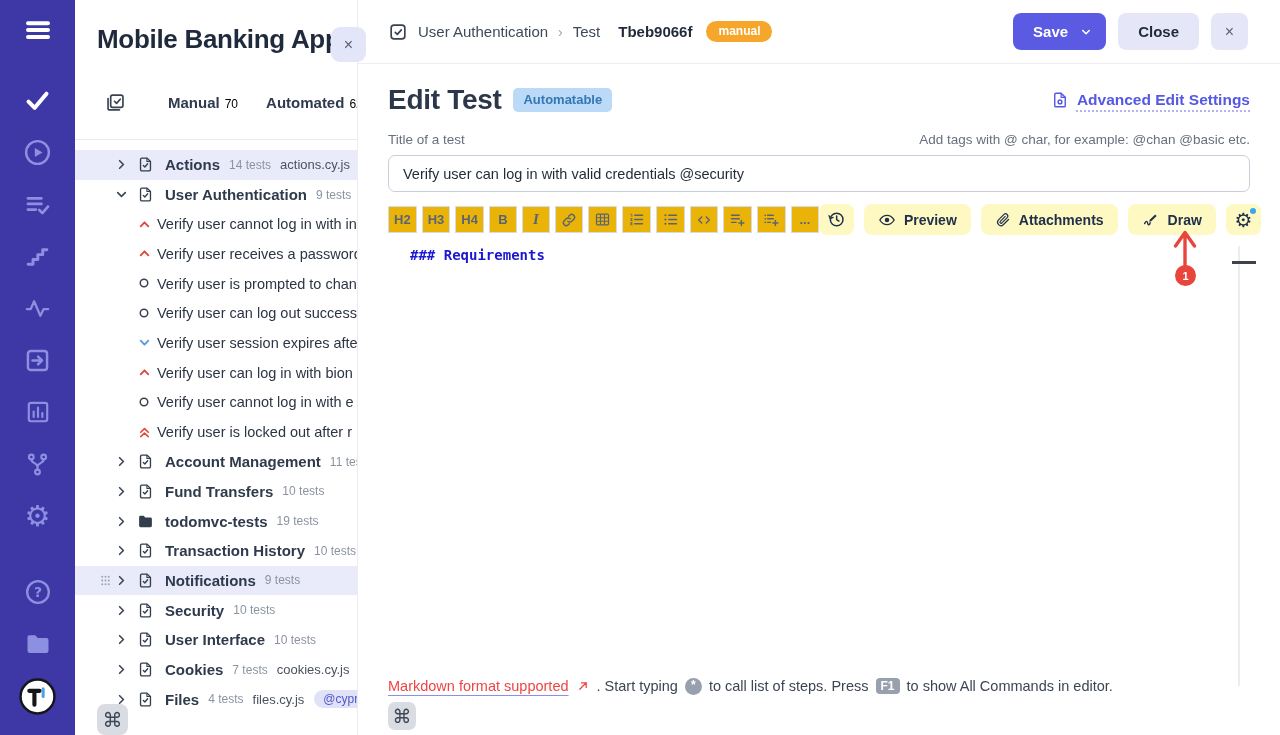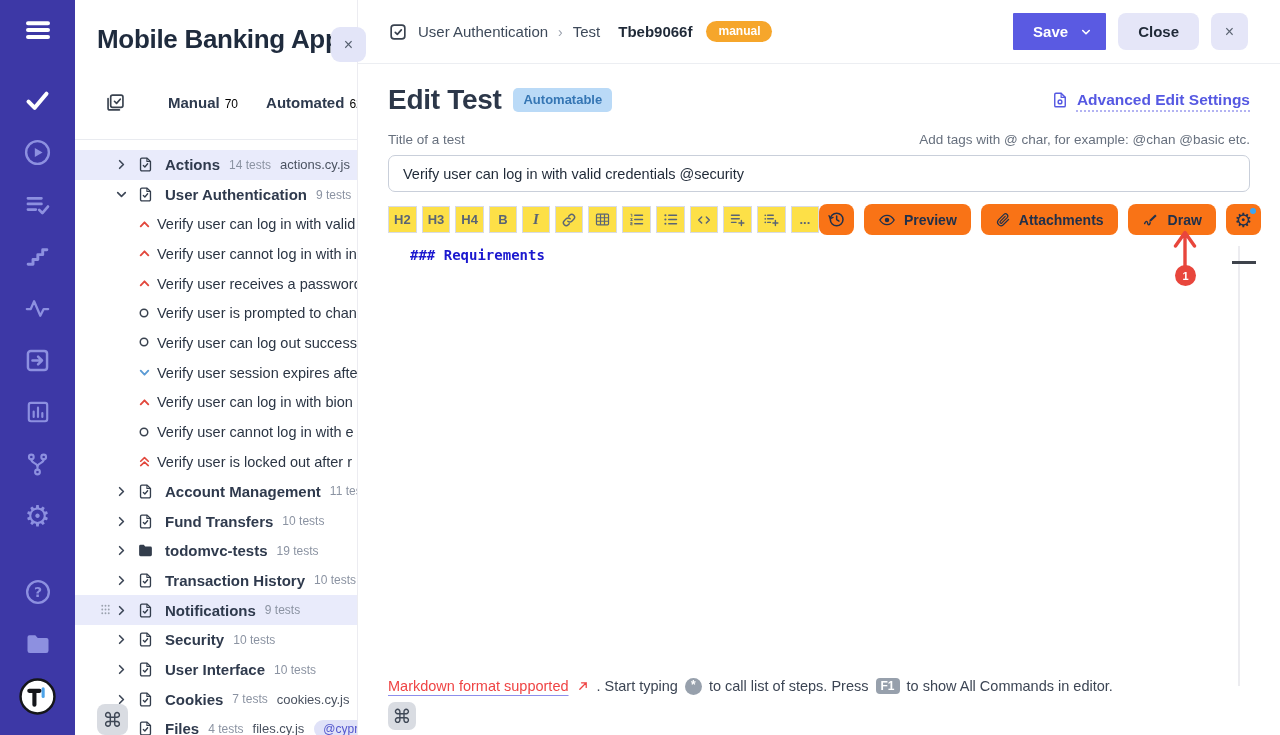--- a/index.html
+++ b/index.html
@@ -46,37 +46,37 @@
 
   
   .main { flex:1; min-width:0; display:flex; flex-direction:column; position:relative; background:#fff; }
   .topbar { height:64px; flex-shrink:0; border-bottom:1px solid #eceef2; display:flex; align-items:center; padding:0 32px 0 30px; }
   .breadcrumb { display:flex; align-items:center; gap:10px; font-size:15px; color:#3e4a5a; flex:1; min-width:0; }
   .bc-icon { color:#39424f; display:flex; }
   .bc-sep { color:#9aa1ad; font-size:14px; }
   .bc-test-id { font-weight:800; color:#1f2937; margin-left:8px; }
   .badge-manual { background:#f6a62b; color:#fff; font-size:12px; font-weight:700; padding:3px 12px 4px; border-radius:11px; margin-left:4px; }
   .btn { border:none; cursor:pointer; font-family:inherit; }
-  .btn-save { background:#5a5ae2; color:#fff; font-weight:700; font-size:15px; border-radius:1px; height:37px; padding:0 14px 0 20px; display:flex; align-items:center; gap:12px; }
+  .btn-save { background:#5a5ae2; color:#fff; font-weight:700; font-size:15px; border-radius:8px; height:37px; padding:0 14px 0 20px; display:flex; align-items:center; gap:12px; }
   .btn-close { background:#e5e6f8; color:#1f2937; font-weight:700; font-size:15px; height:37px; padding:0 20px; border-radius:8px; margin-left:12px; }
   .btn-x { background:#e5e6f8; color:#5b6472; width:37px; height:37px; border-radius:8px; font-size:16px; margin-left:12px; display:flex; align-items:center; justify-content:center; }
 
   .content { flex:1; min-height:0; display:flex; flex-direction:column; padding:0 30px; }
   .page-head { display:flex; align-items:center; margin-top:16px; height:40px; }
   .page-title { font-size:28px; font-weight:800; color:#2c3749; letter-spacing:-.3px; }
   .badge-automatable { background:#badaf7; color:#3576b4; font-size:13px; font-weight:700; padding:4px 10px 5px; border-radius:5px; margin-left:12px; }
   .advanced { margin-left:auto; color:#5558e2; font-weight:700; font-size:15.5px; display:flex; align-items:center; gap:8px; text-decoration:underline dotted; text-decoration-color:#9a9bee; text-underline-offset:6px; cursor:pointer; }
   .field-row { display:flex; justify-content:space-between; margin-top:12px; height:18px; font-size:13.5px; color:#67707e; }
   .title-input { margin-top:5px; height:37px; border:1px solid #c9cfda; border-radius:7px; padding:0 14px; font-size:14.5px; color:#1f2937; width:100%; font-family:inherit; background:#fff; }
   .toolbar { display:flex; align-items:center; margin-top:12px; height:31px; }
   .tb-left { display:flex; gap:5px; }
-  .tb-btn { min-width:28px; height:27px; background:#fde047; border:1px solid #d8dbe3; border-radius:0; color:#5a6474; font-size:13px; font-weight:700; display:flex; align-items:center; justify-content:center; padding:0 5px; cursor:pointer; }
+  .tb-btn { min-width:28px; height:27px; background:#eab308; border:1px solid #d8dbe3; border-radius:0; color:#5a6474; font-size:13px; font-weight:700; display:flex; align-items:center; justify-content:center; padding:0 5px; cursor:pointer; }
   .tb-btn.italic-btn { font-family:"Liberation Serif",serif; font-style:italic; font-size:15px; }
   .tb-right { margin-left:auto; display:flex; gap:10px; align-items:center; }
-  .pill-btn { background:#f97316; border:none; border-radius:8px; height:31px; display:flex; align-items:center; gap:8px; padding:0 14px; font-size:14px; font-weight:700; color:#21304a; position:relative; cursor:pointer; font-family:inherit; }
+  .pill-btn { background:#fef9c3; border:none; border-radius:8px; height:31px; display:flex; align-items:center; gap:8px; padding:0 14px; font-size:14px; font-weight:700; color:#21304a; position:relative; cursor:pointer; font-family:inherit; }
   .pill-btn.icononly { width:35px; padding:0; justify-content:center; }
   .gear-dot { position:absolute; top:4px; right:5px; width:6px; height:6px; border-radius:50%; background:#3ba5f3; }
   .editor { flex:1; position:relative; }
   .editor-text { font-family:"DejaVu Sans Mono","Liberation Mono",monospace; font-size:14px; font-weight:700; color:#1b18cf; padding:12px 0 0 22px; }
   .footer { height:20px; margin-bottom:6px; display:flex; align-items:center; gap:7px; font-size:14.5px; color:#3c4554; white-space:nowrap; overflow:hidden; }
   .md-link { color:#ef4444; text-decoration:underline; text-decoration-color:#8c8eec; text-underline-offset:4px; display:flex; align-items:center; gap:7px; cursor:pointer; }
   .kbd { background:#97a0ac; color:#fff; border-radius:4px; font-size:12px; font-weight:700; padding:1px 5px; text-align:center; }
   .kbd.round { border-radius:50%; width:17px; height:17px; line-height:15px; padding:0; }
   .cmd-row { height:29px; margin-bottom:4px; display:flex; }
   .cmd-btn { width:28px; height:28px; background:#d9dce2; border-radius:7px; color:#3f4856; font-size:19px; display:flex; align-items:center; justify-content:center; font-family:"DejaVu Sans",sans-serif; cursor:pointer; }
@@ -220,28 +220,20 @@
           </span>
           <span class="suite-label">User Authentication</span>
           <span class="row-count">9 tests</span>
         </div>
         <div class="tree-row test">
           <span class="prio high">
             <svg viewBox="0 0 24 24" width="13" height="13" stroke="currentColor" fill="none" stroke-linecap="round" stroke-linejoin="round" stroke-width="3.4">
               <path d="M5 15.5L12 8l7 7.5"></path>
             </svg>
           </span>
-          <span class="test-label">Verify user can log in with valid</span>
-        </div>
-        <div class="tree-row test">
-          <span class="prio high">
-            <svg viewBox="0 0 24 24" width="13" height="13" stroke="currentColor" fill="none" stroke-linecap="round" stroke-linejoin="round" stroke-width="3.4">
-              <path d="M5 15.5L12 8l7 7.5"></path>
-            </svg>
-          </span>
           <span class="test-label">Verify user cannot log in with in</span>
         </div>
         <div class="tree-row test">
           <span class="prio high">
             <svg viewBox="0 0 24 24" width="13" height="13" stroke="currentColor" fill="none" stroke-linecap="round" stroke-linejoin="round" stroke-width="3.4">
               <path d="M5 15.5L12 8l7 7.5"></path>
             </svg>
           </span>
           <span class="test-label">Verify user receives a password</span>
         </div>

